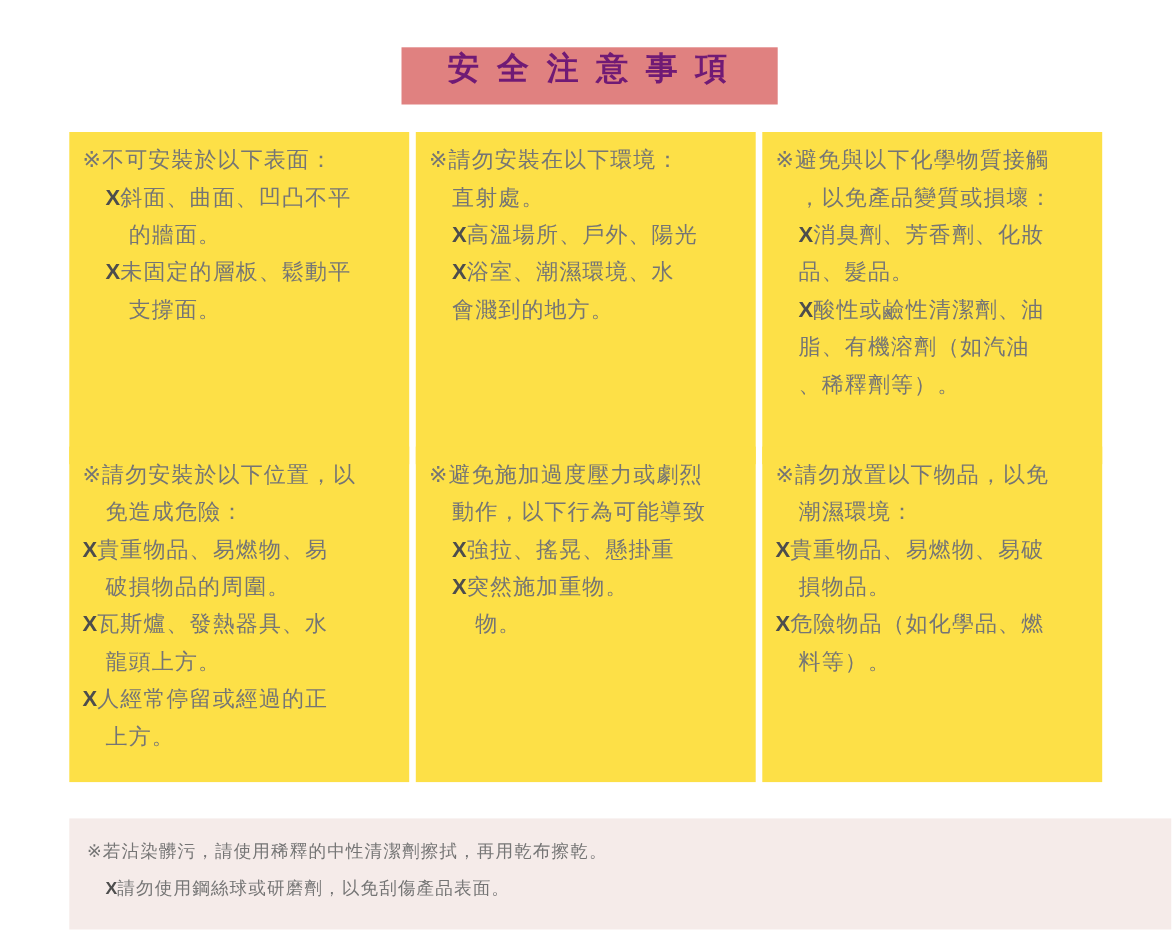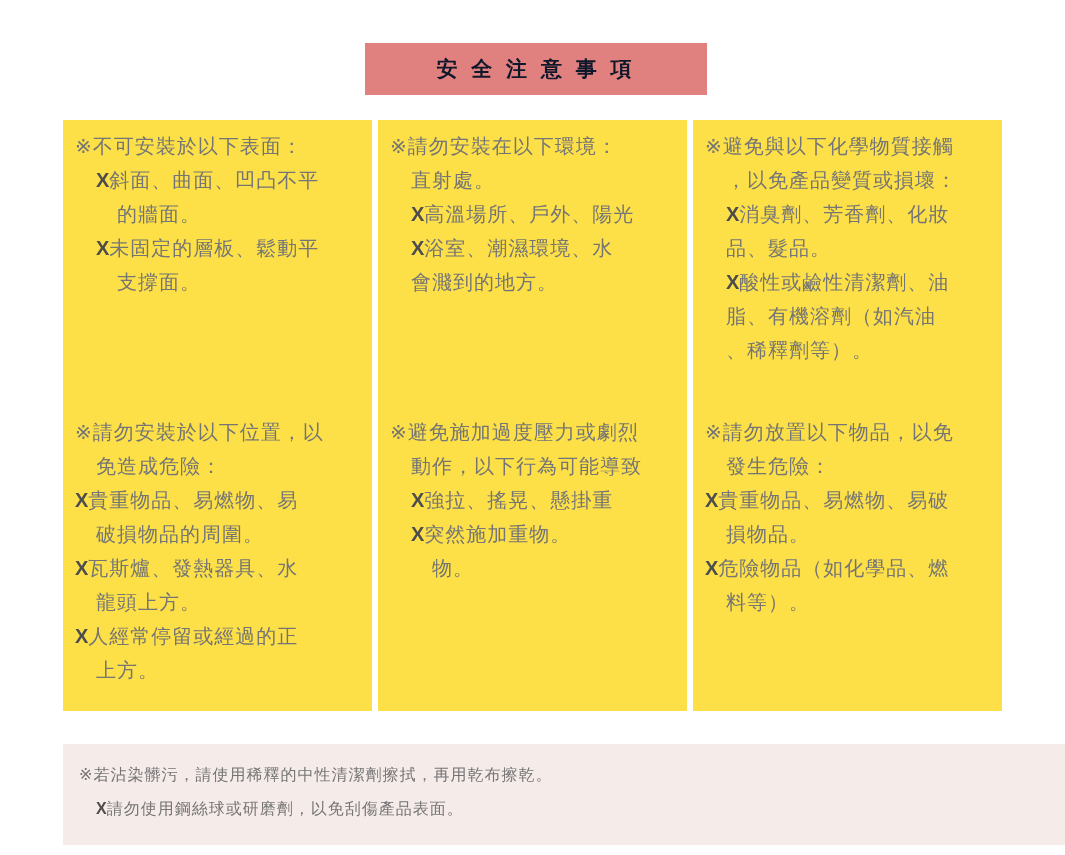--- a/index.html
+++ b/index.html
@@ -13,25 +13,24 @@
     overflow: hidden;
   }
   .banner {
     position: absolute;
     left: 365px;
     top: 43px;
     width: 342px;
     height: 52px;
     background: #e08180;
     display: flex;
-    align-items: center;
     justify-content: center;
-    color: #0f172a;
+    color: #701a75;
     font-weight: bold;
-    font-size: 21px;
+    font-size: 29px;
     letter-spacing: 4px;
     white-space: pre;
   }
   .warn-box {
     position: absolute;
     width: 309px;
     background: #fde047;
     box-sizing: border-box;
     padding: 9px 12px 12px 12px;
     font-size: 20px;
@@ -112,21 +111,21 @@
   <div class="warn-box row2 c2">
       <div class="line">※避免施加過度壓力或劇烈</div>
       <div class="line">　動作，以下行為可能導致</div>
       <div class="line">　<span class="xmark">X</span>強拉、搖晃、懸掛重</div>
       <div class="line">　<span class="xmark">X</span>突然施加重物。</div>
       <div class="line">　　物。</div>
     </div>
 
   <div class="warn-box row2 c3">
       <div class="line">※請勿放置以下物品，以免</div>
-      <div class="line">　發生危險：</div>
+      <div class="line">　潮濕環境：</div>
       <div class="line"><span class="xmark">X</span>貴重物品、易燃物、易破</div>
       <div class="line">　損物品。</div>
       <div class="line"><span class="xmark">X</span>危險物品（如化學品、燃</div>
       <div class="line">　料等）。</div>
     </div>
 
   <div class="footer-note">
       <div class="line">※若沾染髒污，請使用稀釋的中性清潔劑擦拭，再用乾布擦乾。</div>
       <div class="line">　<span class="xmark">X</span>請勿使用鋼絲球或研磨劑，以免刮傷產品表面。</div>
     </div>

